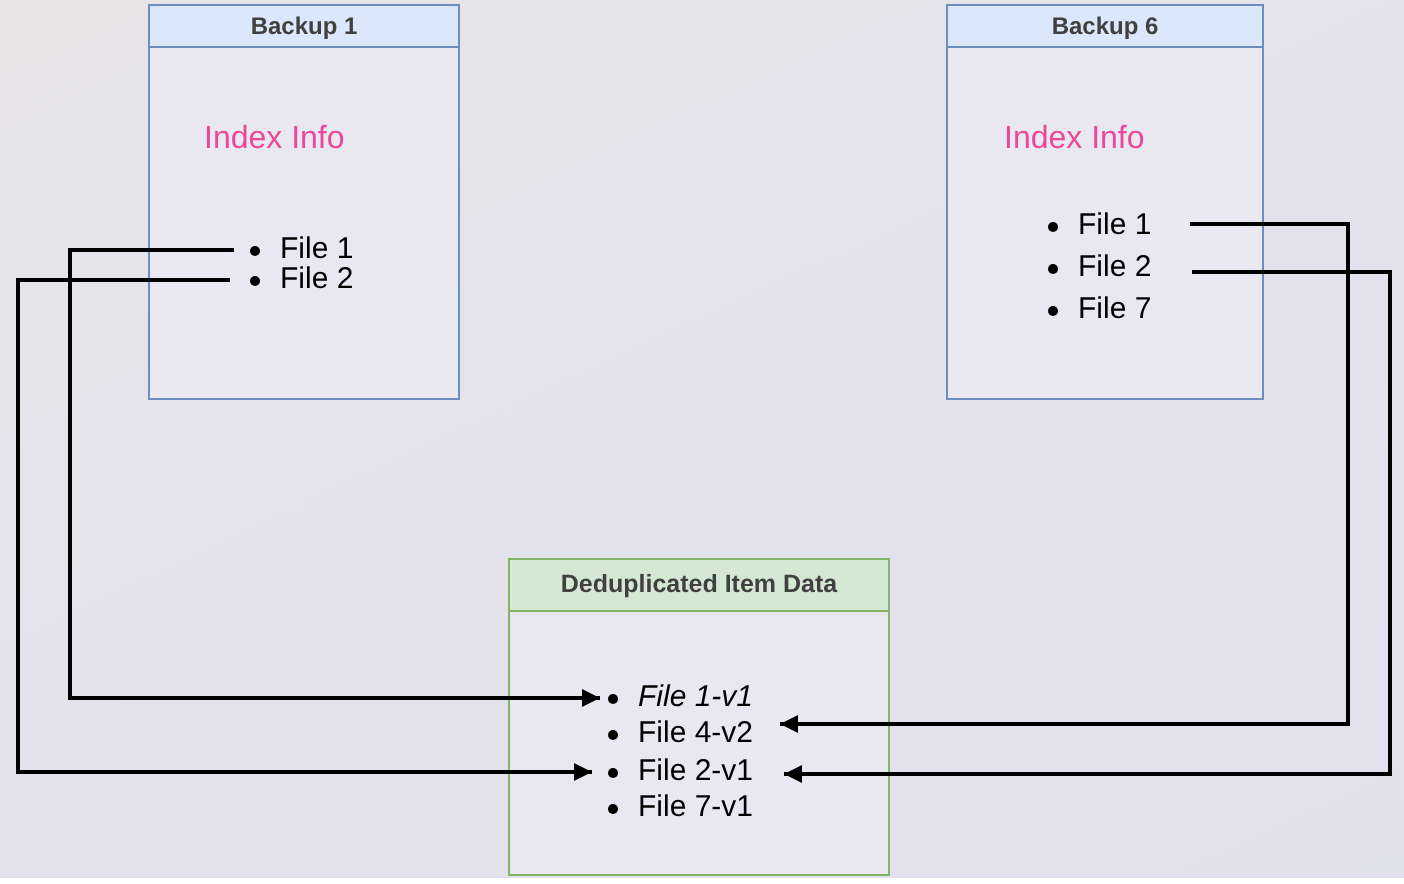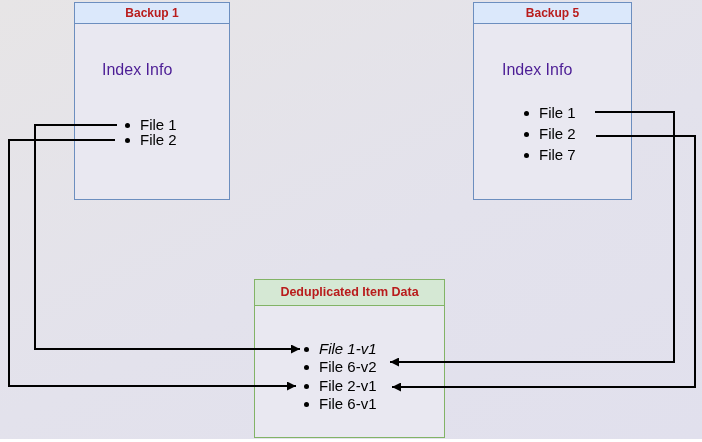--- a/index.html
+++ b/index.html
@@ -34,21 +34,21 @@
     border:1px solid;
     box-sizing:border-box;
     background:var(--box-body);
   }
   .node .hdr {
     box-sizing:border-box;
     border-bottom:1px solid;
     border-color:inherit;
     font-weight:bold;
     text-align:center;
-    color:#b91c1c;
+    color:#404040;
   }
 
   #backup1 {
     left:74px; top:2px; width:156px; height:198px;
     border-color:var(--blue-border);
   }
   #backup2 {
     left:473px; top:2px; width:159px; height:198px;
     border-color:var(--blue-border);
   }
@@ -64,21 +64,21 @@
   #dedup .hdr {
     height:26px; line-height:25px; font-size:12.5px;
     background:var(--green-fill);
     text-align:center;
   }
 
   .index-label {
     position:absolute;
     font-size:16px;
     line-height:16px;
-    color:#4c1d95;
+    color:#ec4899;
     white-space:nowrap;
   }
   #idx1 { left:102px; top:62px; }
   #idx2 { left:502px; top:62px; }
 
   .item {
     position:absolute;
     display:flex;
     align-items:center;
     height:16px;
@@ -135,21 +135,21 @@
   <div class="item" id="b1f1">
     <span class="dot"></span>
     <span>File 1</span>
   </div>
   <div class="item" id="b1f2">
     <span class="dot"></span>
     <span>File 2</span>
   </div>
 
   <div class="node" id="backup2">
-    <div class="hdr">Backup 5</div>
+    <div class="hdr">Backup 6</div>
   </div>
   <div class="index-label" id="idx2">Index Info</div>
   <div class="item" id="b2f1">
     <span class="dot"></span>
     <span>File 1</span>
   </div>
   <div class="item" id="b2f2">
     <span class="dot"></span>
     <span>File 2</span>
   </div>
@@ -160,29 +160,29 @@
 
   <div class="node" id="dedup">
     <div class="hdr">Deduplicated Item Data</div>
   </div>
   <div class="item" id="d1">
     <span class="dot"></span>
     <span>File 1-v1</span>
   </div>
   <div class="item" id="d2">
     <span class="dot"></span>
-    <span>File 6-v2</span>
+    <span>File 4-v2</span>
   </div>
   <div class="item" id="d3">
     <span class="dot"></span>
     <span>File 2-v1</span>
   </div>
   <div class="item" id="d4">
     <span class="dot"></span>
-    <span>File 6-v1</span>
+    <span>File 7-v1</span>
   </div>
 
   <svg id="arrow-layer" viewBox="0 0 702 442" xmlns="http://www.w3.org/2000/svg">
     <defs>
       <marker id="ah" viewBox="0 0 10 10" refX="10" refY="5" markerUnits="userSpaceOnUse" markerWidth="12" markerHeight="9" orient="auto">
         <path d="M0,0 L10,5 L0,10 Z" fill="#000"></path>
       </marker>
     </defs>
     <polyline points="117,125 35,125 35,349 300,349" marker-end="url(#ah)"></polyline>
     <polyline points="115,140 9,140 9,386 296,386" marker-end="url(#ah)"></polyline>

